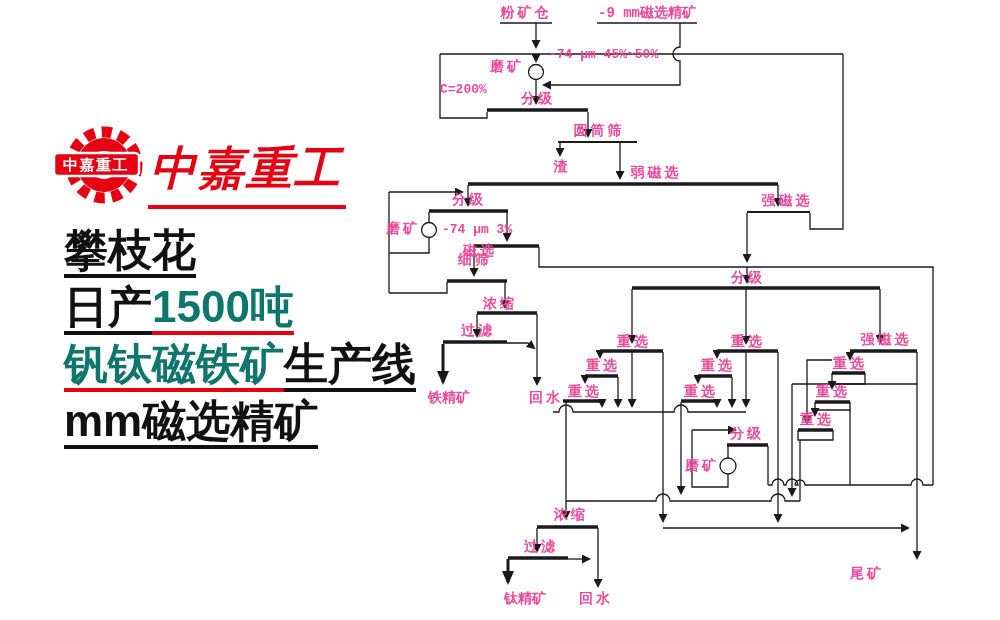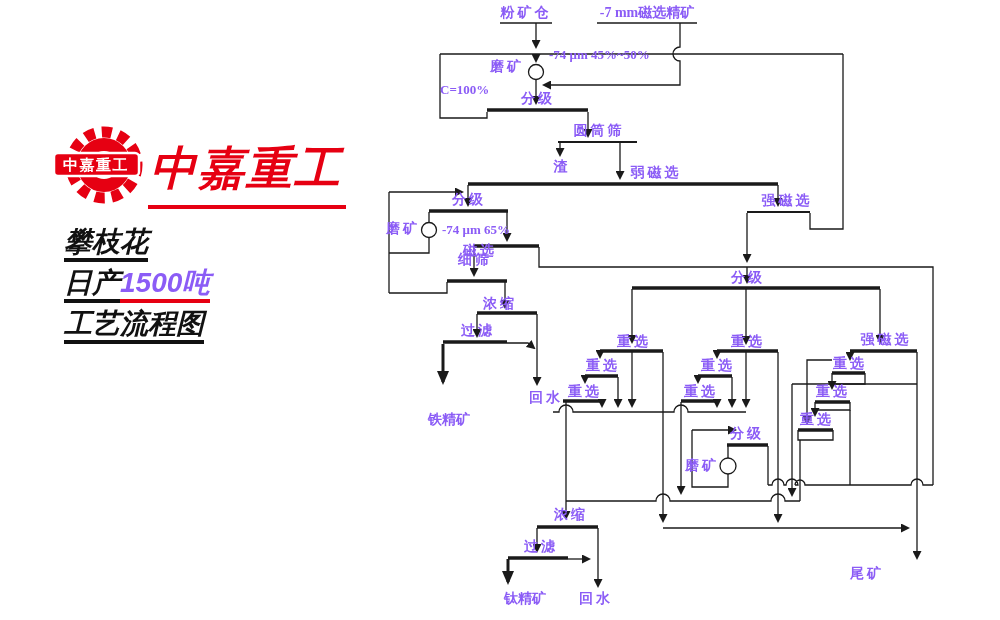--- a/index.html
+++ b/index.html
@@ -1,33 +1,33 @@
 <!DOCTYPE html>
 <html><head>
 <meta charset="utf-8">
 <style>
   html,body{margin:0;padding:0;background:#fff;width:1000px;height:620px;overflow:hidden;
     font-family:"Liberation Sans",sans-serif;}
   #stage{position:relative;width:1000px;height:620px;background:#fff;}
   svg.lines{position:absolute;left:0;top:0;}
-  .lbl{position:absolute;font-weight:700;font-size:14px;color:#8b5cf6;white-space:nowrap;
-    letter-spacing:3px;line-height:1;font-family:Liberation Serif, serif;}
+  .lbl{position:absolute;font-weight:700;font-size:14px;color:#ec4899;white-space:nowrap;
+    letter-spacing:3px;line-height:1;font-family:Liberation Mono, monospace;}
   .lbl.ctr{transform:translateX(-50%);}
   .lbl.rt{transform:translateX(-100%);}
   .lbl.small{font-size:13px;letter-spacing:0;}
   .lbl.nosp{letter-spacing:0;}
   
   .brand{position:absolute;left:148px;top:138px;font-size:46px;font-style:italic;font-weight:900;
     color:#e60012;letter-spacing:2px;border-bottom:4px solid #e60012;padding:0 4px 5px 2px;
     font-family:"Liberation Sans",sans-serif;white-space:nowrap;}
-  .tagline{position:absolute;left:64px;top:228px;font-style:italic;font-weight:900;
-    font-size:28px;line-height:1.0;color:#111;white-space:nowrap;}
+  .tagline{position:absolute;left:64px;top:228px;font-weight:900;
+    font-size:44px;line-height:1.0;color:#111;white-space:nowrap;}
   .tagline .row{margin-bottom:7px;}
   .tagline span{display:inline-block;padding-bottom:2px;border-bottom:4px solid #111;}
-  .tagline .red{color:#8b5cf6;border-bottom-color:#e60012;}
+  .tagline .red{color:#0f766e;border-bottom-color:#e60012;}
   .ribbon-text{font-weight:700;fill:#fff;font-size:15px;letter-spacing:1.5px;
     font-family:"Liberation Sans",sans-serif;}
 </style>
 </head>
 <body>
 
 <div id="stage">
 
   <svg class="lines" width="1000" height="620" viewBox="0 0 1000 620">
     <defs>
@@ -167,37 +167,37 @@
       <path d="M558,142 H637"></path>
       <path d="M747,212 H810"></path>
 
       <path d="M832,373 V384 H865 V373" stroke-width="1.3"></path>
       <path d="M815,402 V410 H850 V402" stroke-width="1.3"></path>
       <path d="M798,430 V440 H833 V430" stroke-width="1.3"></path>
     </g>
   </svg>
 
   <div class="lbl ctr" style="left:526px;top:6px;">粉矿仓</div>
-  <div class="lbl ctr nosp" style="left:647px;top:6px;">-7 mm磁选精矿</div>
+  <div class="lbl ctr nosp" style="left:647px;top:6px;">-9 mm磁选精矿</div>
   <div class="lbl rt" style="left:524px;top:60px;">磨矿</div>
   <div class="lbl small" style="left:549px;top:48px;">-74 μm 45%~50%</div>
-  <div class="lbl small" style="left:440px;top:83px;">C=100%</div>
+  <div class="lbl small" style="left:440px;top:83px;">C=200%</div>
   <div class="lbl ctr" style="left:538px;top:92px;">分级</div>
   <div class="lbl ctr" style="left:599px;top:124px;">圆筒筛</div>
   <div class="lbl ctr" style="left:562px;top:160px;">渣</div>
   <div class="lbl ctr" style="left:656px;top:166px;">弱磁选</div>
   <div class="lbl ctr" style="left:787px;top:194px;">强磁选</div>
   <div class="lbl ctr" style="left:469px;top:193px;">分级</div>
   <div class="lbl rt" style="left:420px;top:222px;">磨矿</div>
-  <div class="lbl small" style="left:442px;top:223px;">-74 μm 65%</div>
+  <div class="lbl small" style="left:442px;top:223px;">-74 μm 3%</div>
   <div class="lbl ctr" style="left:480px;top:244px;">磁选</div>
   <div class="lbl ctr" style="left:475px;top:253px;">细筛</div>
   <div class="lbl ctr" style="left:500px;top:297px;">浓缩</div>
   <div class="lbl ctr" style="left:478px;top:324px;">过滤</div>
-  <div class="lbl ctr nosp" style="left:449px;top:413px;">铁精矿</div>
+  <div class="lbl ctr nosp" style="left:449px;top:391px;">铁精矿</div>
   <div class="lbl ctr" style="left:546px;top:391px;">回水</div>
   <div class="lbl ctr" style="left:748px;top:271px;">分级</div>
 
   <div class="lbl ctr" style="left:634px;top:335px;">重选</div>
   <div class="lbl ctr" style="left:603px;top:359px;">重选</div>
   <div class="lbl ctr" style="left:585px;top:385px;">重选</div>
   <div class="lbl ctr" style="left:748px;top:335px;">重选</div>
   <div class="lbl ctr" style="left:718px;top:359px;">重选</div>
   <div class="lbl ctr" style="left:701px;top:385px;">重选</div>
   <div class="lbl ctr" style="left:886px;top:333px;">强磁选</div>
@@ -223,16 +223,19 @@
       <text class="ribbon-text" x="44" y="48" text-anchor="middle">中嘉重工</text>
     </g>
   </svg>
   <div class="brand">中嘉重工</div>
 
   <div class="tagline">
     <div class="row"><span>攀枝花</span></div>
     <div class="row">
       <span>日产</span><span class="red">1500吨</span>
     </div>
-    <div class="row"><span>工艺流程图</span></div>
+    <div class="row">
+      <span class="red">钒钛磁铁矿</span><span>生产线</span>
+    </div>
+    <div class="row"><span>mm磁选精矿</span></div>
   </div>
 
 </div>
 
 </body></html>

